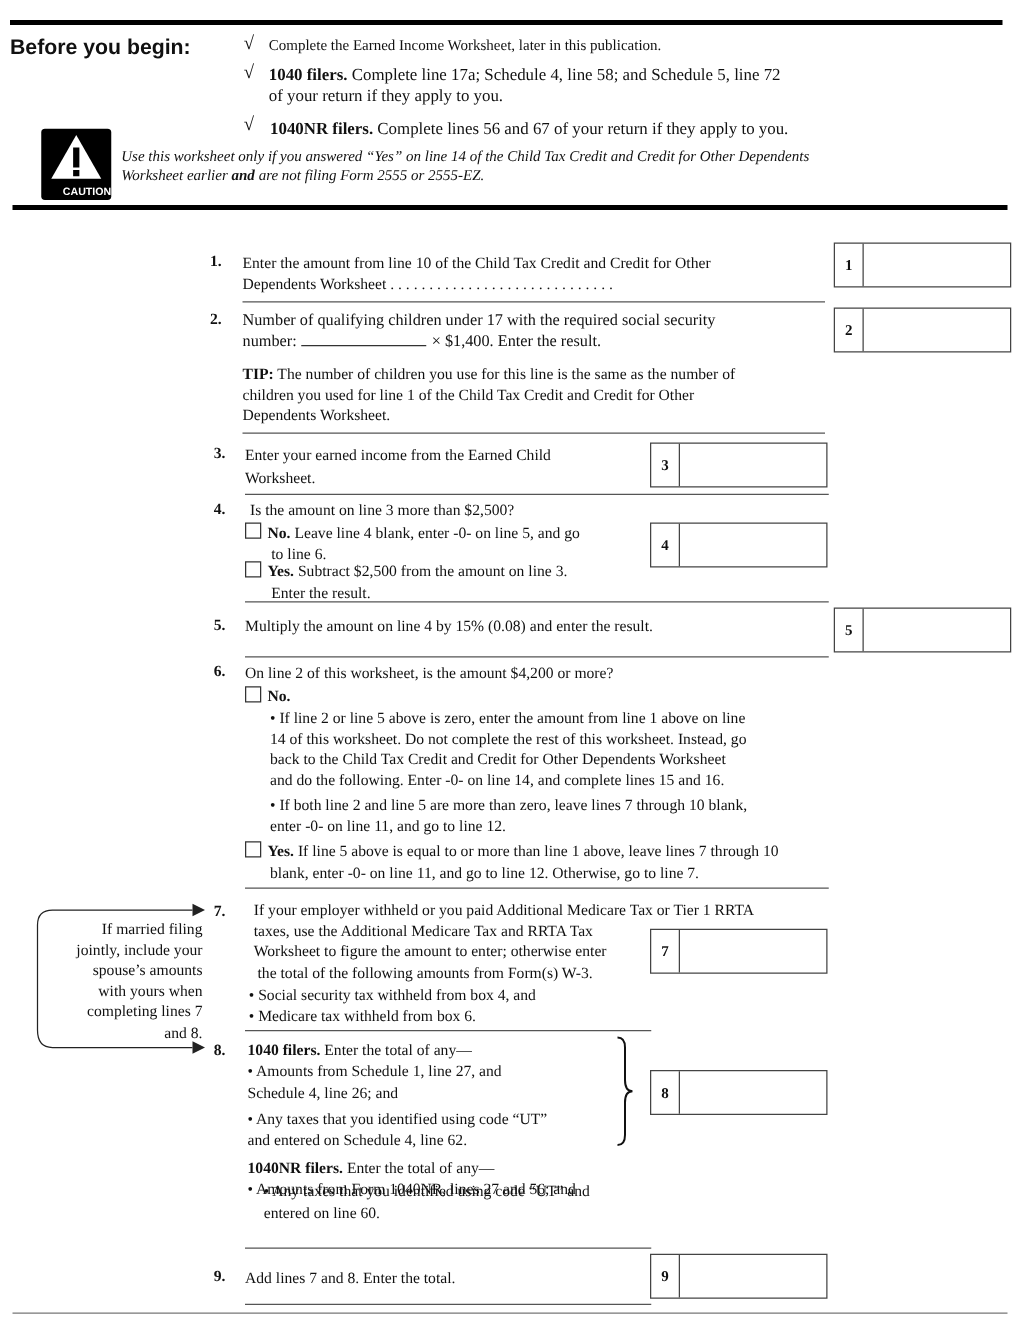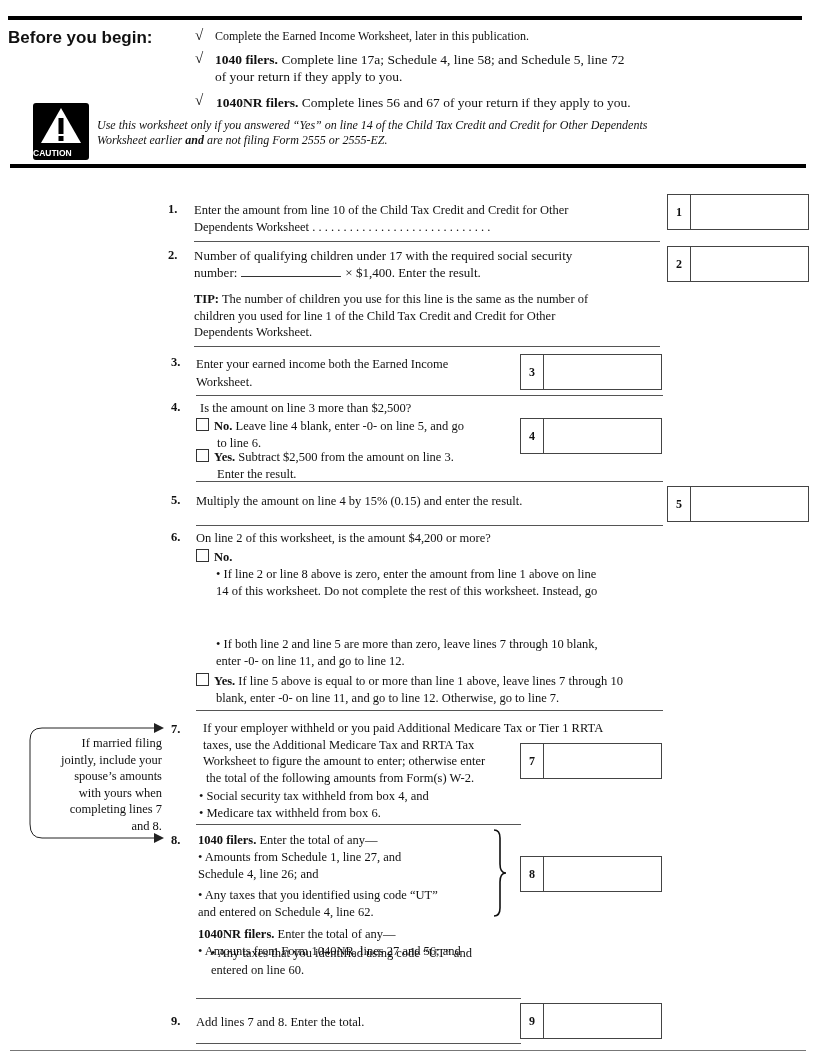--- a/index.html
+++ b/index.html
@@ -7,21 +7,21 @@
          font-family:"Liberation Serif", serif; color:#111; font-size:12.5px; }
   .abs { position:absolute; }
   .rule-thick { position:absolute; background:#000; }
   .hr { position:absolute; height:1px; background:#555; }
   .bold { font-weight:bold; }
   .sans { font-family:"Liberation Sans", sans-serif; }
   .byb { left:8px; top:28px; font-size:17px; font-weight:bold; }
   .check { font-size:15px; }
   .chk-text { font-size:12.5px; line-height:17px; }
   .caution-box { left:33px; top:103px; width:56px; height:57px; background:#000; border-radius:3px; }
-  .caution-label { position:absolute; bottom:2px; left:0; width:56px; text-align:left; color:#fff;
+  .caution-label { position:absolute; bottom:2px; left:0; width:56px; text-align:right; color:#fff;
                    font-family:"Liberation Sans", sans-serif; font-weight:bold; font-size:8.5px; }
   .caution-text { left:97px; top:118px; font-style:italic; font-size:12px; line-height:15px; width:680px; }
   .num { position:absolute; font-weight:bold; font-size:12.5px; }
   .txt { position:absolute; font-size:12.5px; line-height:16.5px; }
   .entry { position:absolute; width:142px; height:36px; border:1px solid #444; box-sizing:border-box; }
   .entry .lab { position:absolute; left:0; top:0; width:22px; height:100%; border-right:1px solid #444;
                 display:flex; align-items:center; justify-content:center; font-weight:bold; font-size:12px; }
   .entry .val { position:absolute; left:23px; right:0; top:0; bottom:0; }
   .cb { display:inline-block; width:11px; height:11px; border:1px solid #333; vertical-align:-1px; margin-right:5px; background:#fff; }
   .blank { display:inline-block; width:100px; border-bottom:1px solid #333; height:10px; margin:0 4px; }
@@ -87,21 +87,21 @@
 </div>
 <div class="txt" style="left:194px; top:291px;">
   <span class="bold">TIP:</span><span> The number of children you use for this line is the same as the number of</span><br>
   <span>children you used for line 1 of the Child Tax Credit and Credit for Other</span><br>
   <span>Dependents Worksheet.</span>
 </div>
 <div class="hr" style="left:194px; top:346px; width:466px;"></div>
 
 <div class="num" style="left:171px; top:355px;">3.</div>
 <div class="txt" style="left:196px; top:355px; line-height:18px;">
-  <span>Enter your earned income both the Earned Income</span><br>
+  <span>Enter your earned income from the Earned Child</span><br>
   <span>Worksheet.</span>
 </div>
 <div class="entry" style="left:520px; top:354px;">
   <div class="lab">3</div>
   <div class="val"></div>
 </div>
 <div class="hr" style="left:196px; top:395px; width:467px;"></div>
 
 <div class="num" style="left:171px; top:400px;">4.</div>
 <div class="txt" style="left:200px; top:400px;">Is the amount on line 3 more than $2,500?</div>
@@ -113,36 +113,37 @@
   <span class="cb"></span><span class="bold">Yes.</span><span> Subtract $2,500 from the amount on line 3.</span><br>
   <span style="padding-left:21px;">Enter the result.</span>
 </div>
 <div class="entry" style="left:520px; top:418px;">
   <div class="lab">4</div>
   <div class="val"></div>
 </div>
 <div class="hr" style="left:196px; top:481px; width:467px;"></div>
 
 <div class="num" style="left:171px; top:493px;">5.</div>
-<div class="txt" style="left:196px; top:493px;">Multiply the amount on line 4 by 15% (0.15) and enter the result.</div>
+<div class="txt" style="left:196px; top:493px;">Multiply the amount on line 4 by 15% (0.08) and enter the result.</div>
 <div class="entry" style="left:667px; top:486px;">
   <div class="lab">5</div>
   <div class="val"></div>
 </div>
 <div class="hr" style="left:196px; top:525px; width:467px;"></div>
 
 <div class="num" style="left:171px; top:530px;">6.</div>
 <div class="txt" style="left:196px; top:530px;">On line 2 of this worksheet, is the amount $4,200 or more?</div>
 <div class="txt" style="left:196px; top:549px;">
   <span class="cb"></span><span class="bold">No.</span>
 </div>
 <div class="txt" style="left:216px; top:566px;">
-  <span>• If line 2 or line 8 above is zero, enter the amount from line 1 above on line</span><br>
+  <span>• If line 2 or line 5 above is zero, enter the amount from line 1 above on line</span><br>
   <span>14 of this worksheet. Do not complete the rest of this worksheet. Instead, go</span><br>
-  <br>
+  <span>back to the Child Tax Credit and Credit for Other Dependents Worksheet</span><br>
+  <span>and do the following. Enter -0- on line 14, and complete lines 15 and 16.</span>
 </div>
 <div class="txt" style="left:216px; top:636px;">
   <span>• If both line 2 and line 5 are more than zero, leave lines 7 through 10 blank,</span><br>
   <span>enter -0- on line 11, and go to line 12.</span>
 </div>
 <div class="txt" style="left:196px; top:673px;">
   <span class="cb"></span><span class="bold">Yes.</span><span> If line 5 above is equal to or more than line 1 above, leave lines 7 through 10</span><br>
   <span style="padding-left:20px;">blank, enter -0- on line 11, and go to line 12. Otherwise, go to line 7.</span>
 </div>
 <div class="hr" style="left:196px; top:710px; width:467px;"></div>
@@ -159,21 +160,21 @@
   <span>with yours when</span><br>
   <span>completing lines 7</span><br>
   <span>and 8.</span>
 </div>
 
 <div class="num" style="left:171px; top:722px;">7.</div>
 <div class="txt" style="left:203px; top:720px; line-height:16.5px;">
   <span>If your employer withheld or you paid Additional Medicare Tax or Tier 1 RRTA</span><br>
   <span style="padding-left:0px;">taxes, use the Additional Medicare Tax and RRTA Tax</span><br>
   <span>Worksheet to figure the amount to enter; otherwise enter</span><br>
-  <span style="padding-left:3px;">the total of the following amounts from Form(s) W-2.</span>
+  <span style="padding-left:3px;">the total of the following amounts from Form(s) W-3.</span>
 </div>
 <div class="txt" style="left:199px; top:788px;">
   <span>• Social security tax withheld from box 4, and</span><br>
   <span>• Medicare tax withheld from box 6.</span>
 </div>
 <div class="entry" style="left:520px; top:743px;">
   <div class="lab">7</div>
   <div class="val"></div>
 </div>
 <div class="hr" style="left:196px; top:824px; width:325px;"></div>

